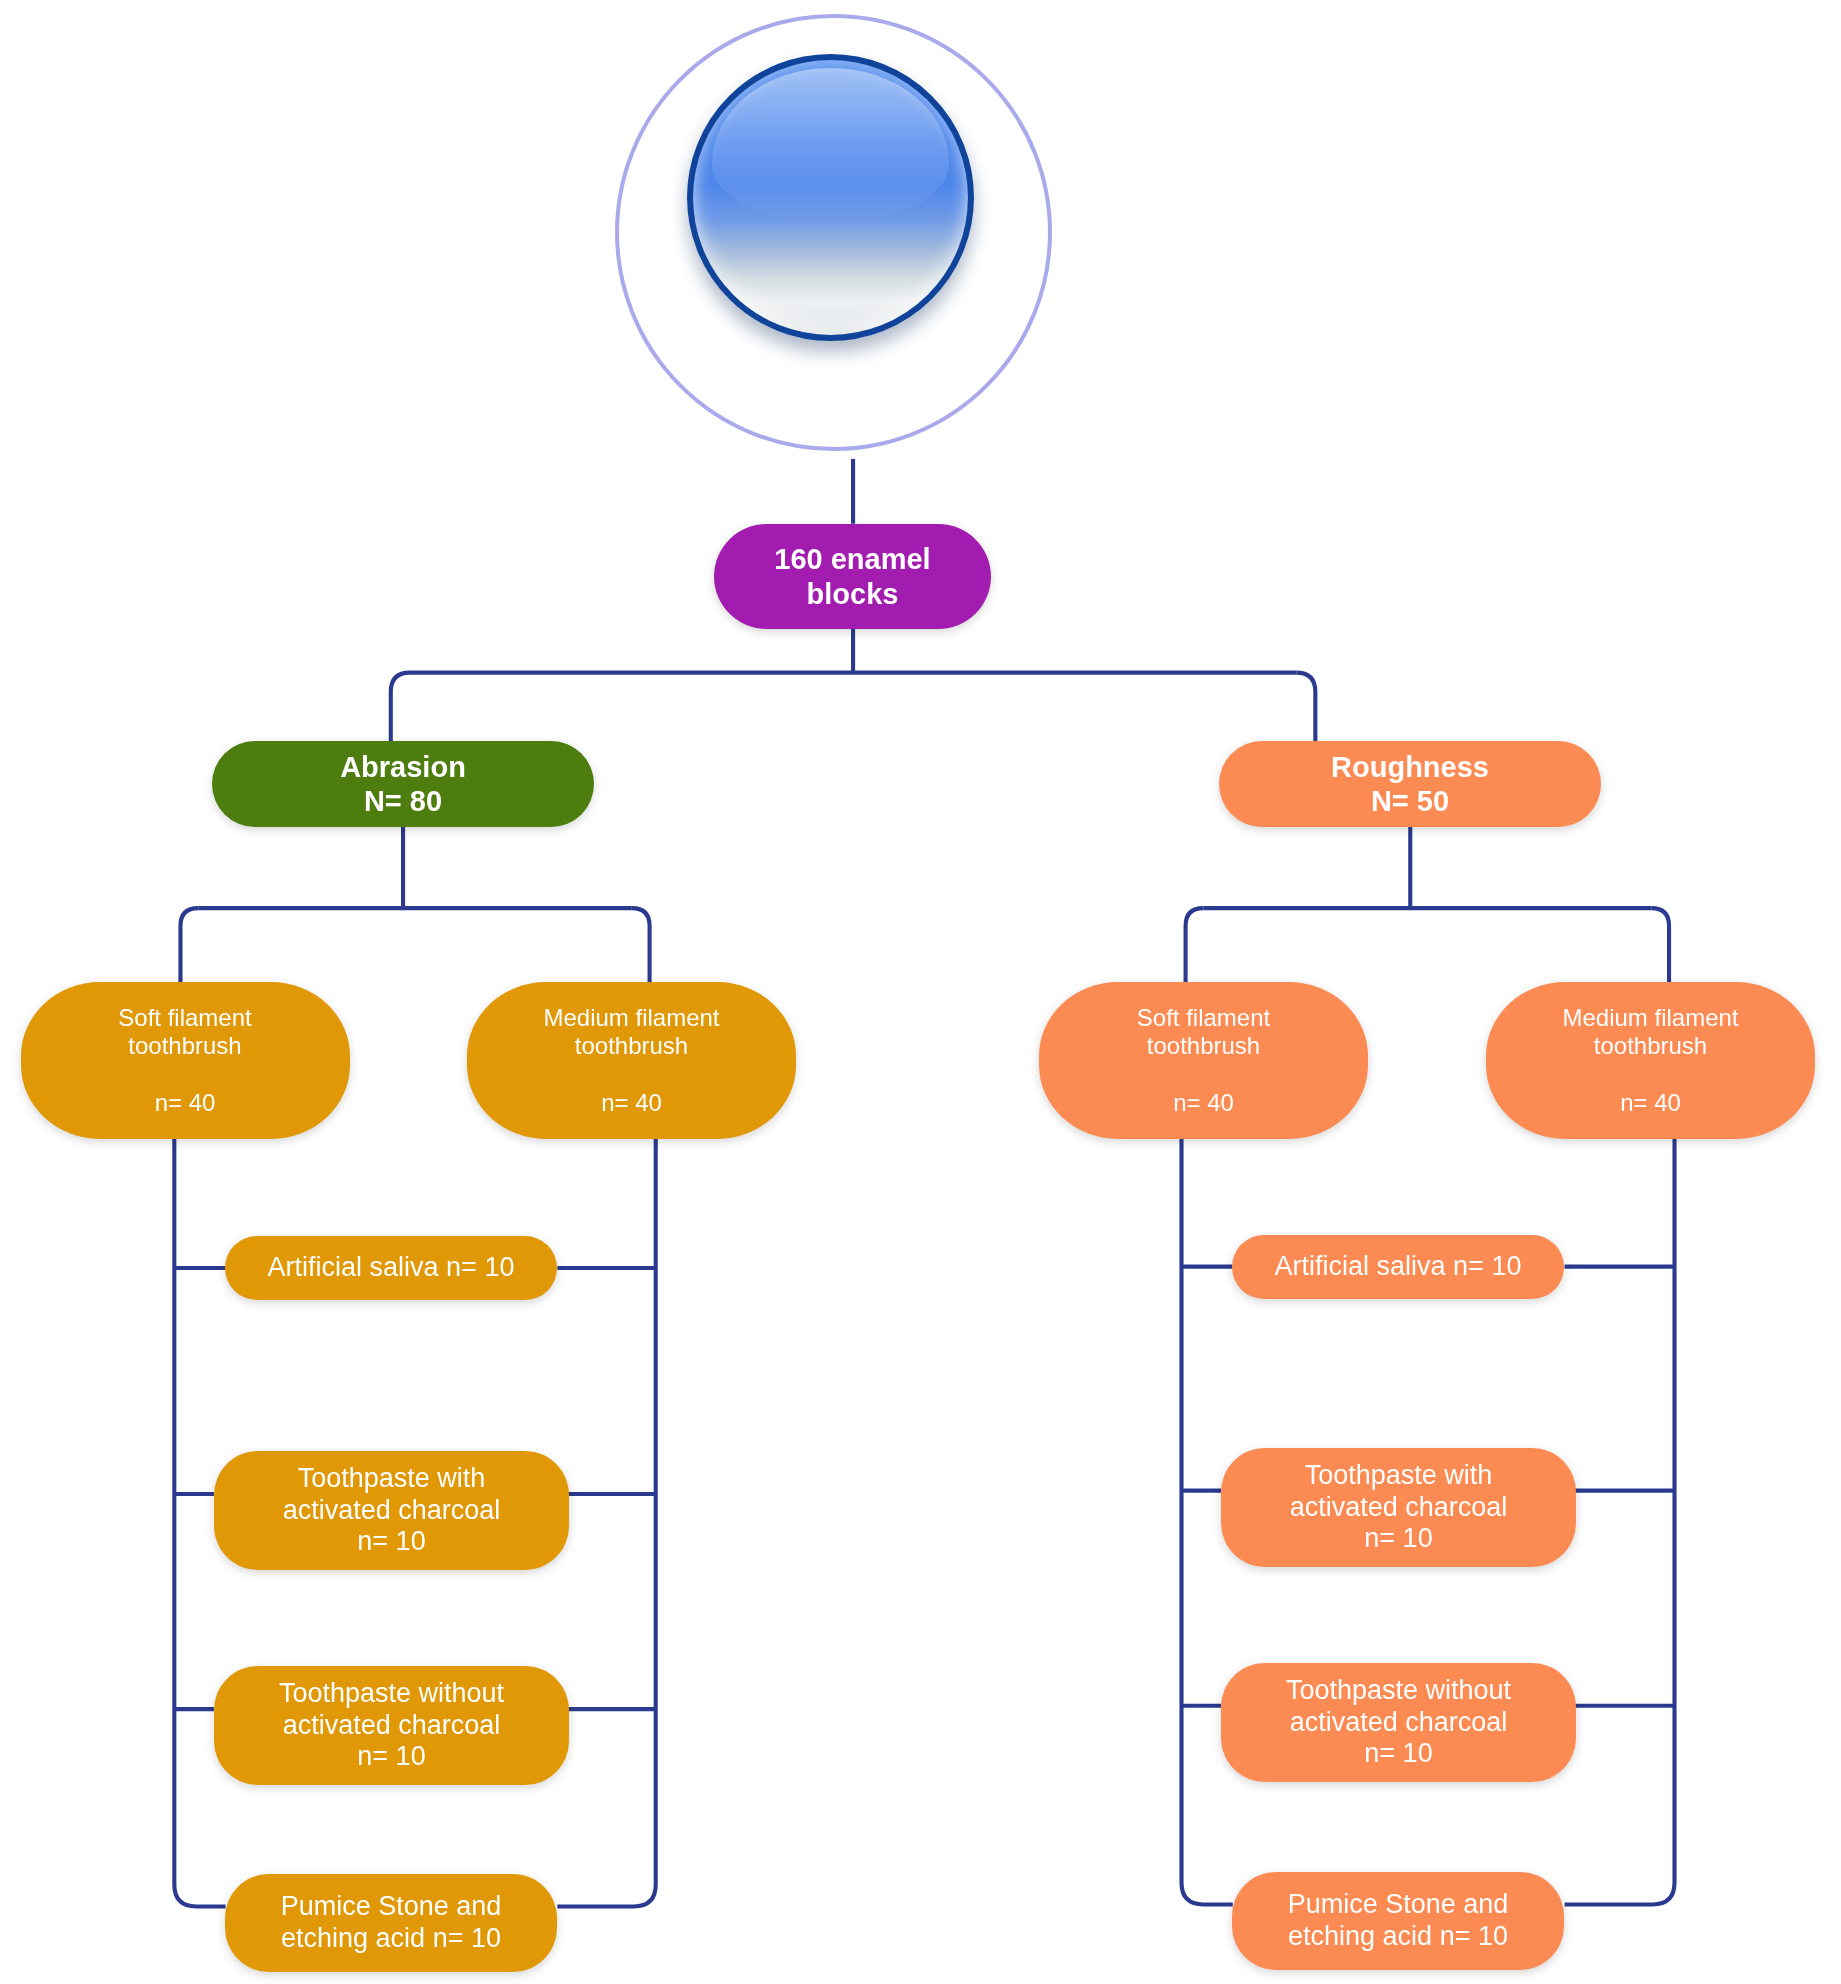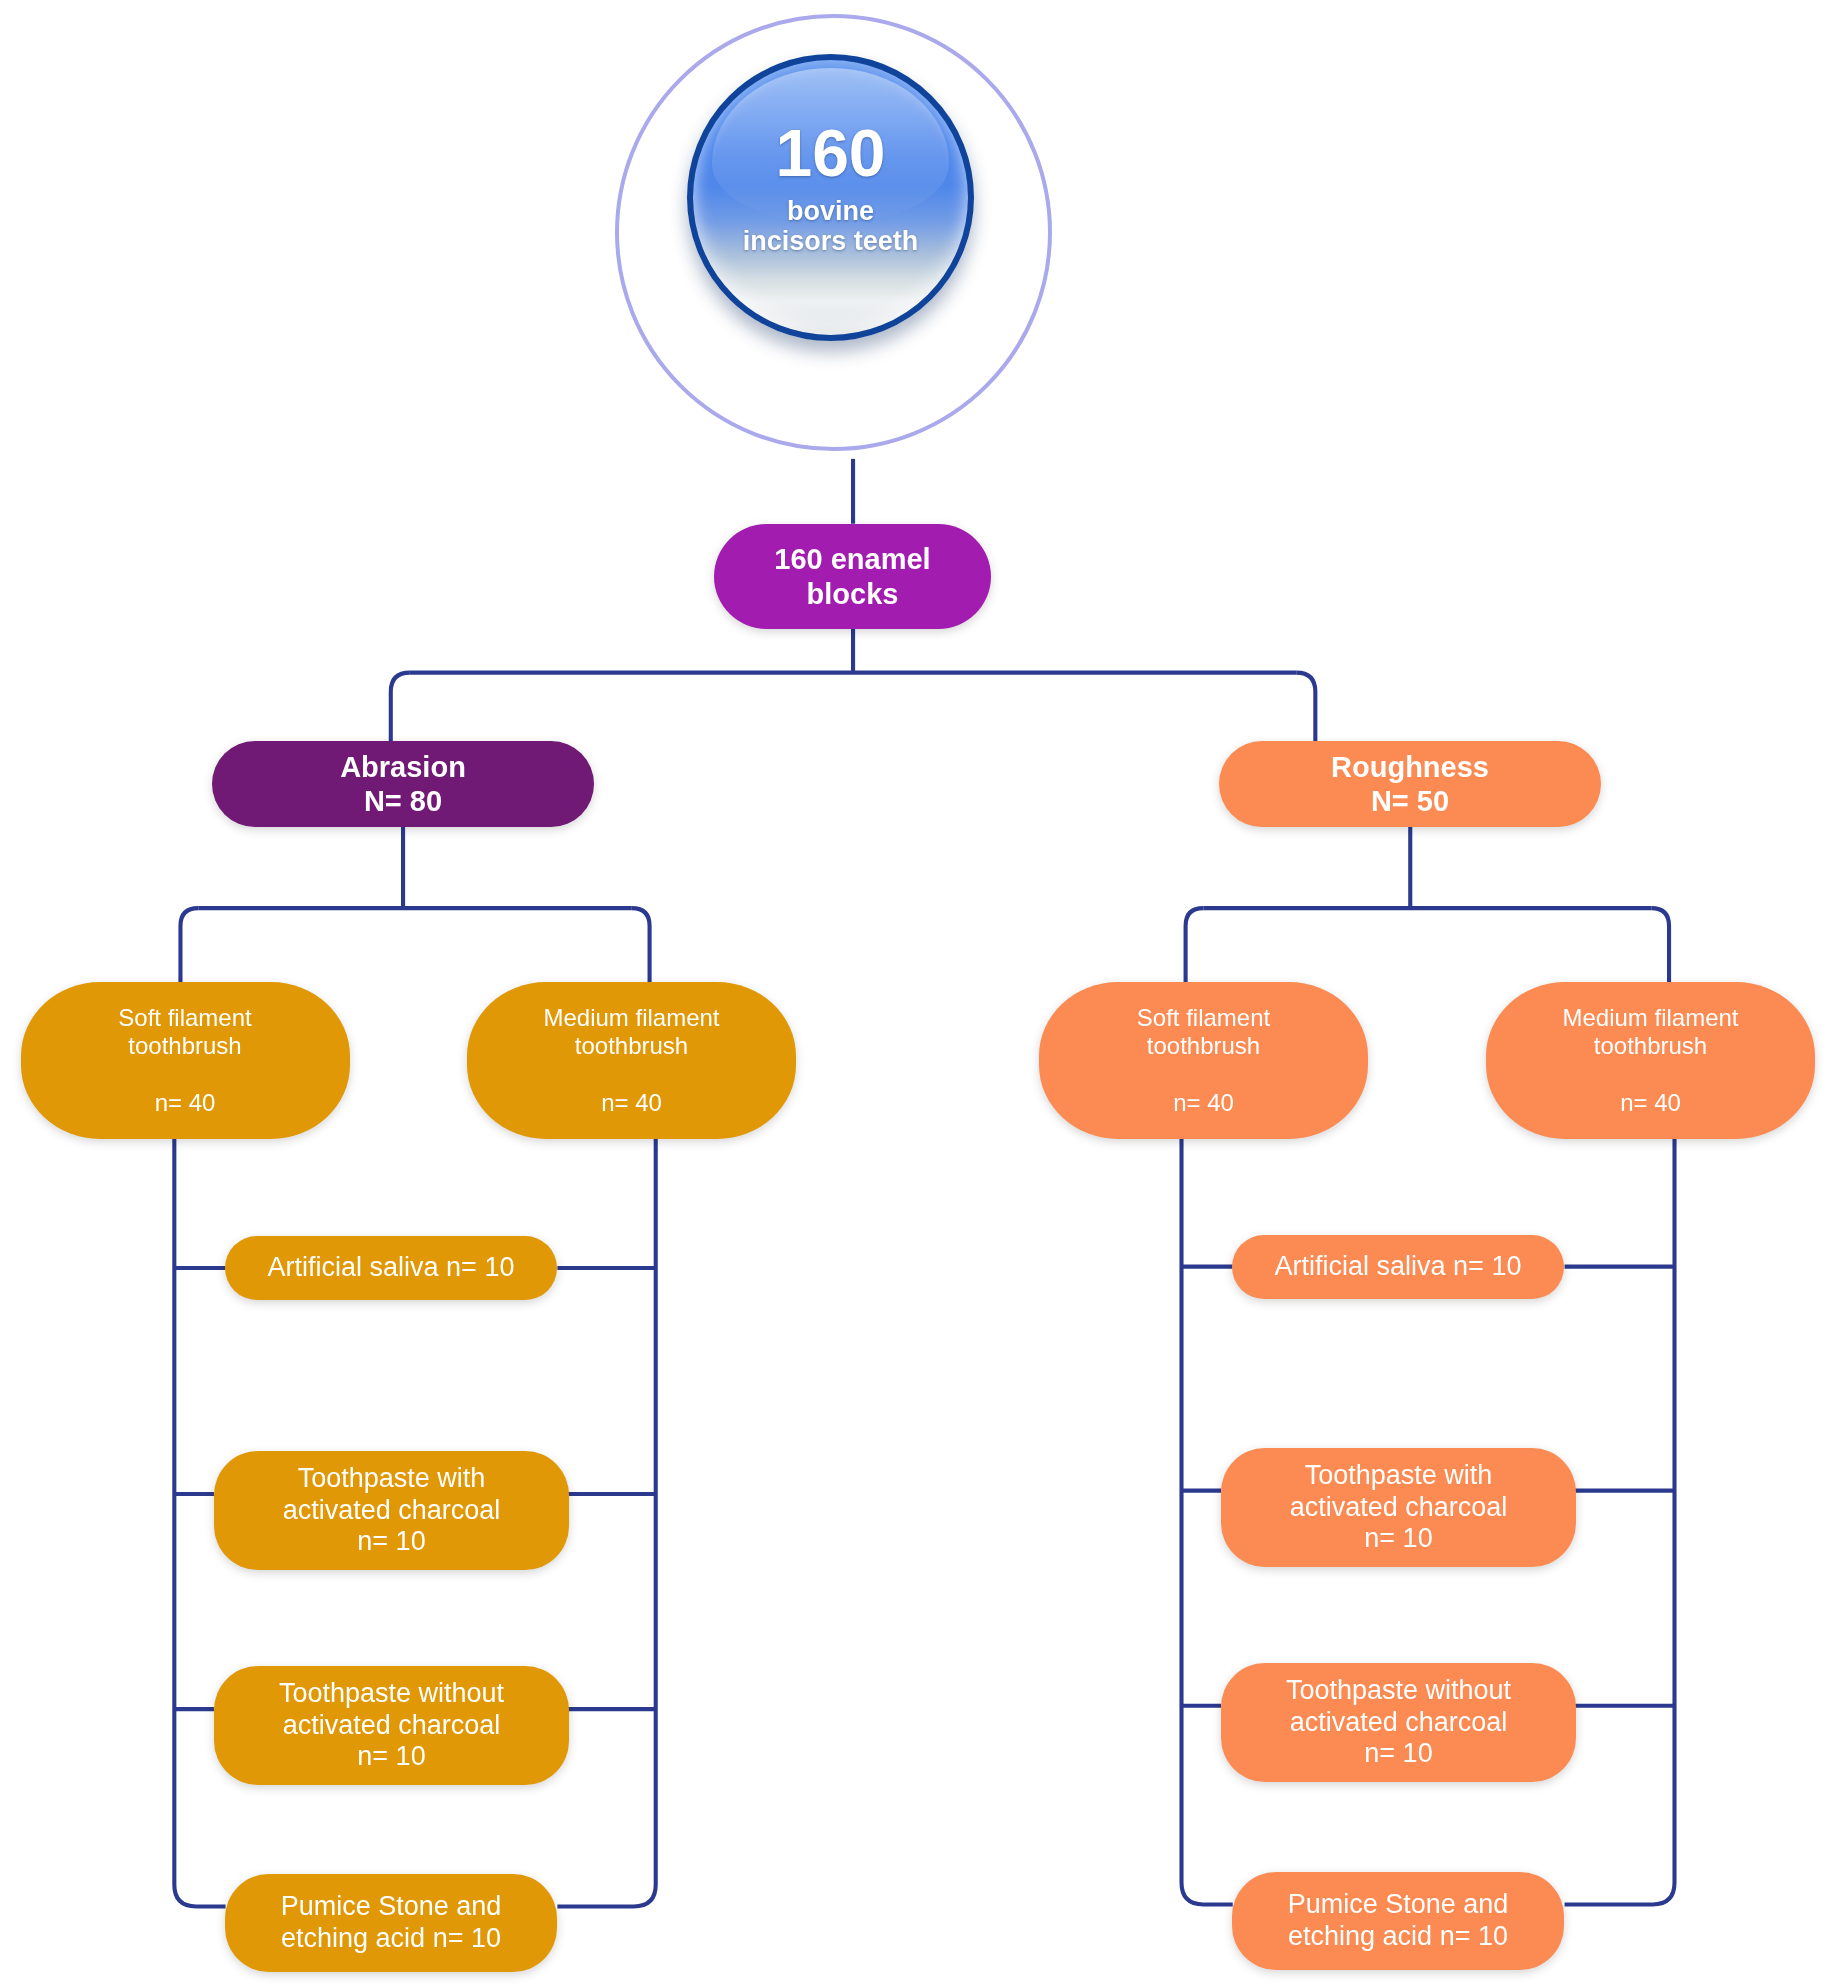--- a/index.html
+++ b/index.html
@@ -141,21 +141,21 @@
 
   
   .branch-head {
     width: 382px;
     height: 86px;
     border-radius: 43px;
     font-size: 29px;
     font-weight: bold;
     top: 741px;
   }
-  #n-abrasion { left: 212px;  background: #701a75; }
+  #n-abrasion { left: 212px;  background: #4d7c0f; }
   #n-roughness { left: 1219px; background: #fb8b52; }
 
   
   .brush {
     width: 329px;
     height: 157px;
     border-radius: 79px / 74px;
     font-size: 24px;
     font-weight: normal;
     top: 982px;
@@ -231,25 +231,20 @@
       <path d="M2274,2183 L2452,2183"></path>
       <path d="M1730,2498 L1788,2498"></path>
       <path d="M2274,2498 L2452,2498"></path>
     </g>
   </svg>
 
   <div id="root-circle-wrap">
     <div class="outer-ring"></div>
     <div class="sphere">
       <div class="sphere-gloss"></div>
-      <div class="sphere-inner">
-        <div class="sphere-num">160</div>
-        <div class="sphere-label">bovine
-incisors teeth</div>
-      </div>
     </div>
   </div>
 
   <div class="node" id="n-enamel">160 enamel
 blocks</div>
 
   <div class="node branch-head" id="n-abrasion">Abrasion
 N= 80</div>
   <div class="node branch-head" id="n-roughness">Roughness
 N= 50</div>

